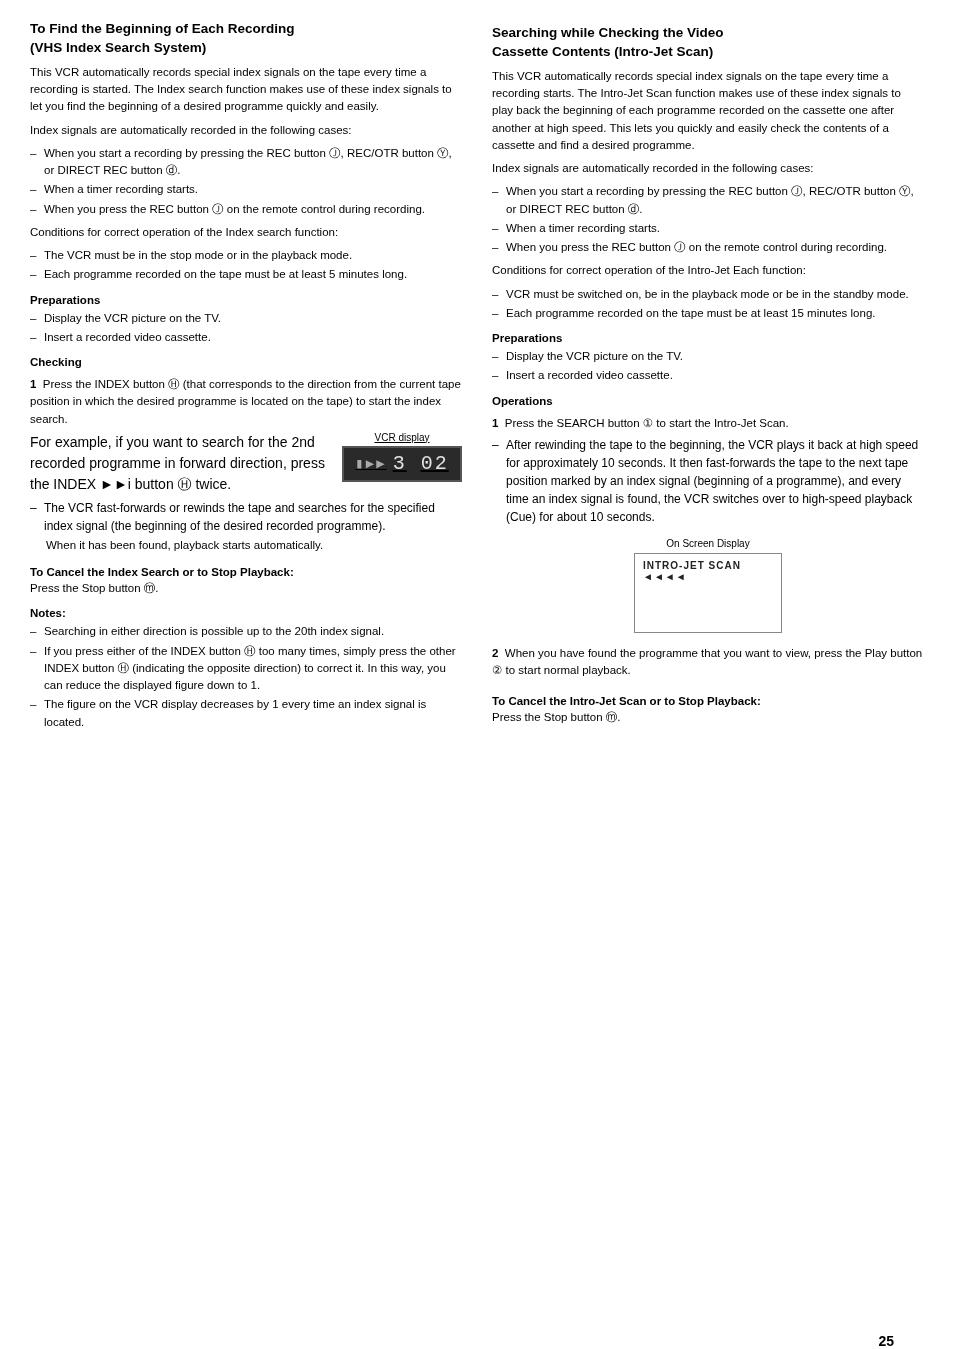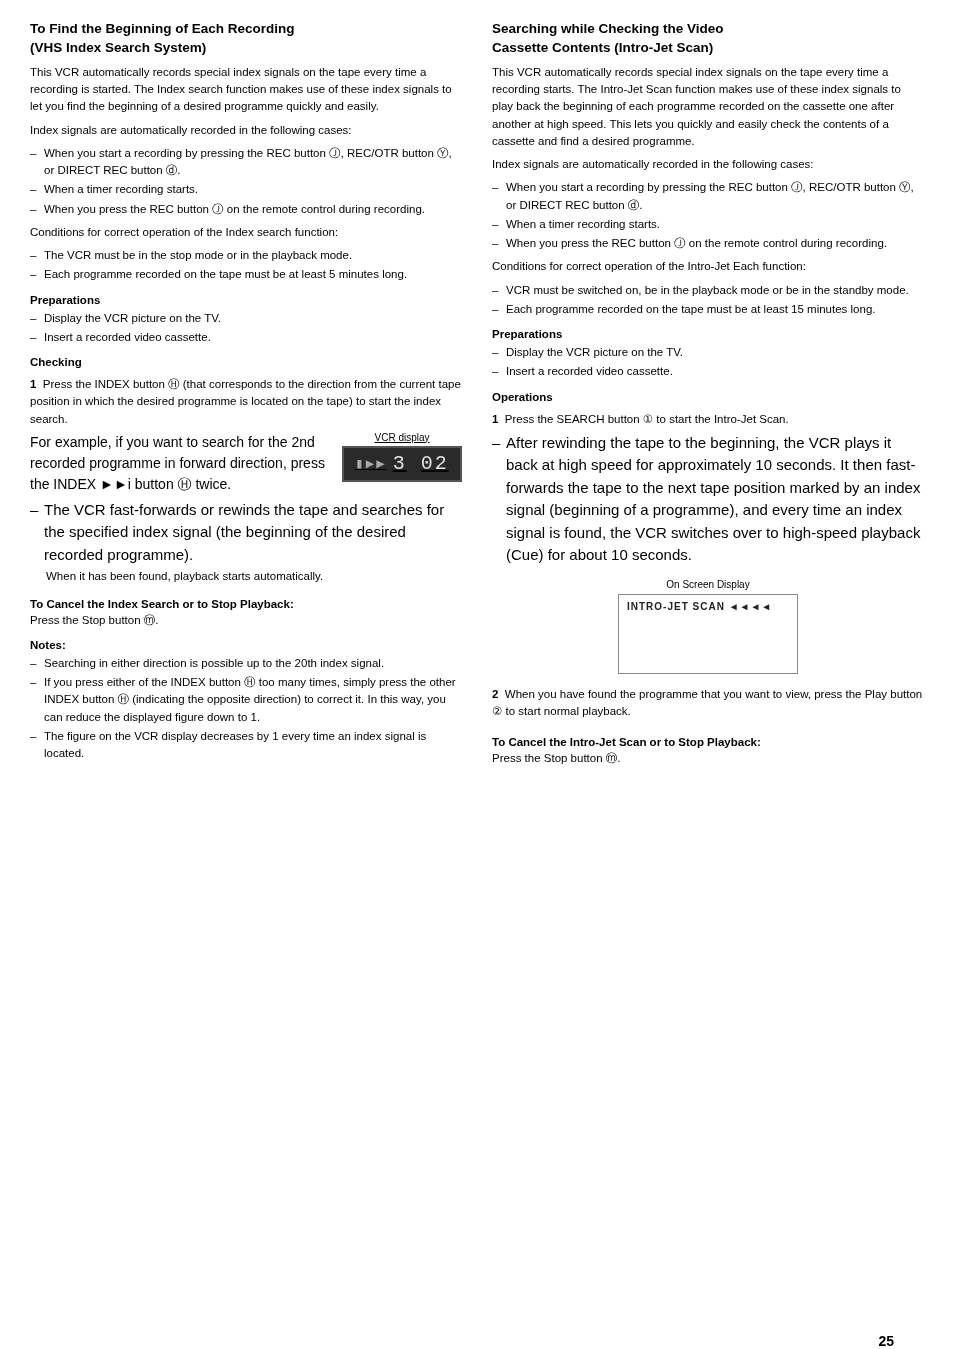--- a/index.html
+++ b/index.html
@@ -9,20 +9,21 @@
       font-size: 11.5px;
       color: #000;
       width: 954px;
       min-height: 1349px;
       padding: 20px 30px;
     }
     .page-container {
       display: flex;
       gap: 30px;
       width: 100%;
+      align-items: center;
     }
     .left-col {
       flex: 1;
       min-width: 0;
     }
     .right-col {
       flex: 1;
       min-width: 0;
     }
     h2 {
@@ -118,21 +119,21 @@
     .vcr-icon {
       font-size: 14px;
       color: #aaa;
     }
     .vcr-num {
       font-size: 20px;
       color: #e0e0e0;
     }
     .sub-bullet {
       padding-left: 16px;
-      font-size: 15px;
+      font-size: 12px;
       line-height: 1.5;
       margin-bottom: 2px;
       position: relative;
     }
     .sub-bullet::before {
       content: '–';
       position: absolute;
       left: 0;
     }
     .bold-link {
@@ -156,21 +157,21 @@
       flex-direction: column;
       align-items: center;
       margin: 12px 0;
     }
     .osd-label {
       font-size: 10px;
       margin-bottom: 4px;
     }
     .osd-box {
       border: 1px solid #888;
-      width: 180px;
+      width: 148px;
       height: 80px;
       display: flex;
       align-items: flex-start;
       justify-content: flex-start;
       padding: 6px 8px;
       background: #fff;
     }
     .osd-text {
       font-size: 10px;
       font-weight: bold;

